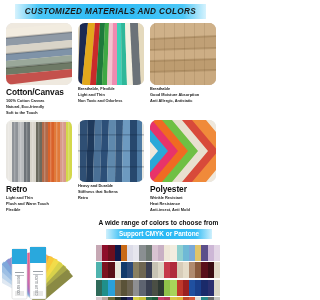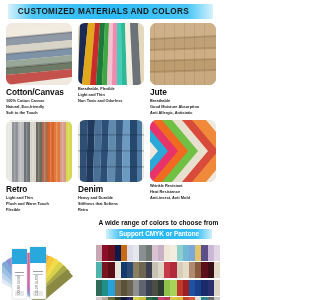--- a/index.html
+++ b/index.html
@@ -12,27 +12,28 @@
   .page { position: relative; width: 221px; height: 300px; background:#fff; }
 
   
   .header-wrap {
     position: relative;
     height: 22px;
     display: flex; align-items: center; justify-content: center;
   }
   .header-band {
     position: relative;
-    padding: 3px 24px 3px 10px;
+    padding: 3px 10px 3px 10px;
     background: linear-gradient(90deg,
         rgba(93,205,247,0.25) 0%,
         rgba(66,196,246,0.95) 12%,
         rgba(43,186,245,1) 50%,
         rgba(66,196,246,0.95) 88%,
         rgba(93,205,247,0.25) 100%);
+    font-style: italic;
   }
   .header-title {
     font-size: 8.2px;
     font-weight: bold;
     letter-spacing: 0.35px;
     color: #1a1a1a;
     white-space: nowrap;
   }
 
   
@@ -203,21 +204,20 @@
             <g opacity="0.12" fill="#5e4426">
               <rect x="4" y="0" width="1" height="62"></rect>
               <rect x="14" y="0" width="1" height="62"></rect>
               <rect x="24" y="0" width="1" height="62"></rect>
               <rect x="34" y="0" width="1" height="62"></rect>
               <rect x="44" y="0" width="1" height="62"></rect>
               <rect x="54" y="0" width="1" height="62"></rect>
             </g>
           </svg>
         </div>
-        <div class="mat-title">Jute</div>
         <div class="mat-desc">
           <div>Breathable</div>
           <div>Good Moisture Absorption</div>
           <div>Anti Allergic, Antistatic</div>
         </div>
       </div>
 
     </div>
 
     <div class="row-gap"></div>
@@ -279,21 +279,20 @@
               <path d="M52,0 L59,0 L59,62 L52,62 Z" fill="#27486e"></path>
               <path d="M59,0 L64,0 L64,62 L59,62 Z" fill="#4e7ba4"></path>
             </g>
             <g opacity="0.22" fill="#0c1c33">
               <rect x="0" y="14" width="66" height="1.6"></rect>
               <rect x="0" y="30" width="66" height="1.6"></rect>
               <rect x="0" y="46" width="66" height="1.6"></rect>
             </g>
           </svg>
         </div>
-        <div class="mat-title">Denim</div>
         <div class="mat-desc">
           <div>Heavy and Durable</div>
           <div>Stiffness that Softens</div>
           <div>Retro</div>
         </div>
       </div>
 
       <div class="cell">
         <div class="thumb">
           <svg viewBox="0 0 66 62" preserveAspectRatio="none">
@@ -302,20 +301,21 @@
               <path d="M-18,0 L-4,0 L22,31 L-4,62 L-18,62 L8,31 Z" fill="#2aa8d8"></path>
               <path d="M-8,0 L6,0 L32,31 L6,62 L-8,62 L18,31 Z" fill="#e8336a"></path>
               <path d="M2,0 L16,0 L42,31 L16,62 L2,62 L28,31 Z" fill="#f06a22"></path>
               <path d="M12,0 L26,0 L52,31 L26,62 L12,62 L38,31 Z" fill="#6fc043"></path>
               <path d="M22,0 L36,0 L62,31 L36,62 L22,62 L48,31 Z" fill="#e8e0cf"></path>
               <path d="M32,0 L46,0 L72,31 L46,62 L32,62 L58,31 Z" fill="#d84a3a"></path>
               <path d="M42,0 L56,0 L82,31 L56,62 L42,62 L68,31 Z" fill="#f08a3a"></path>
             </g>
           </svg>
         </div>
+        <div class="mat-title">Polyester</div>
         <div class="mat-desc">
           <div>Wrinkle Resistant</div>
           <div>Heat Resistance</div>
           <div>Anti-insect, Anti Mold</div>
         </div>
       </div>
 
     </div>
   </div>
 

